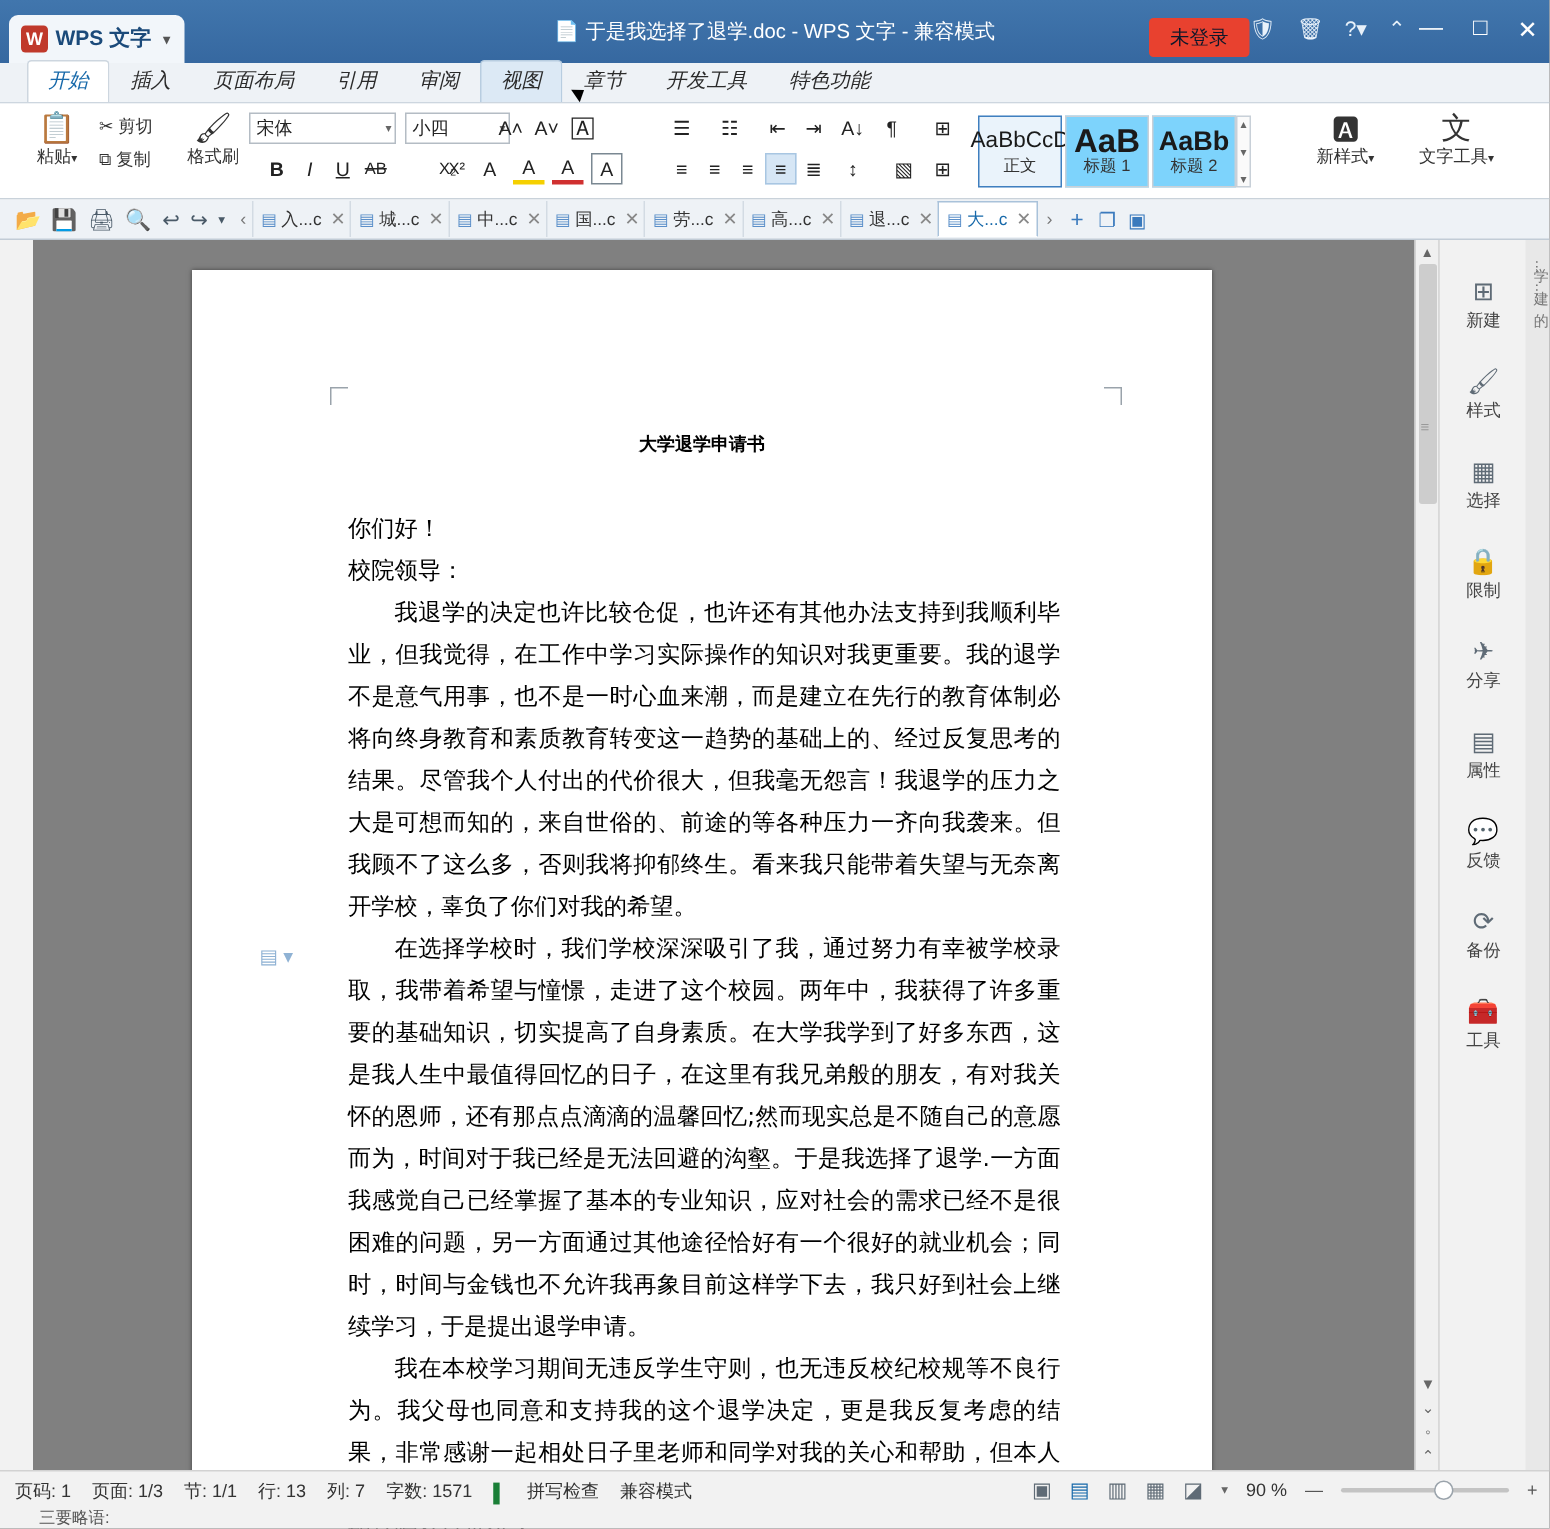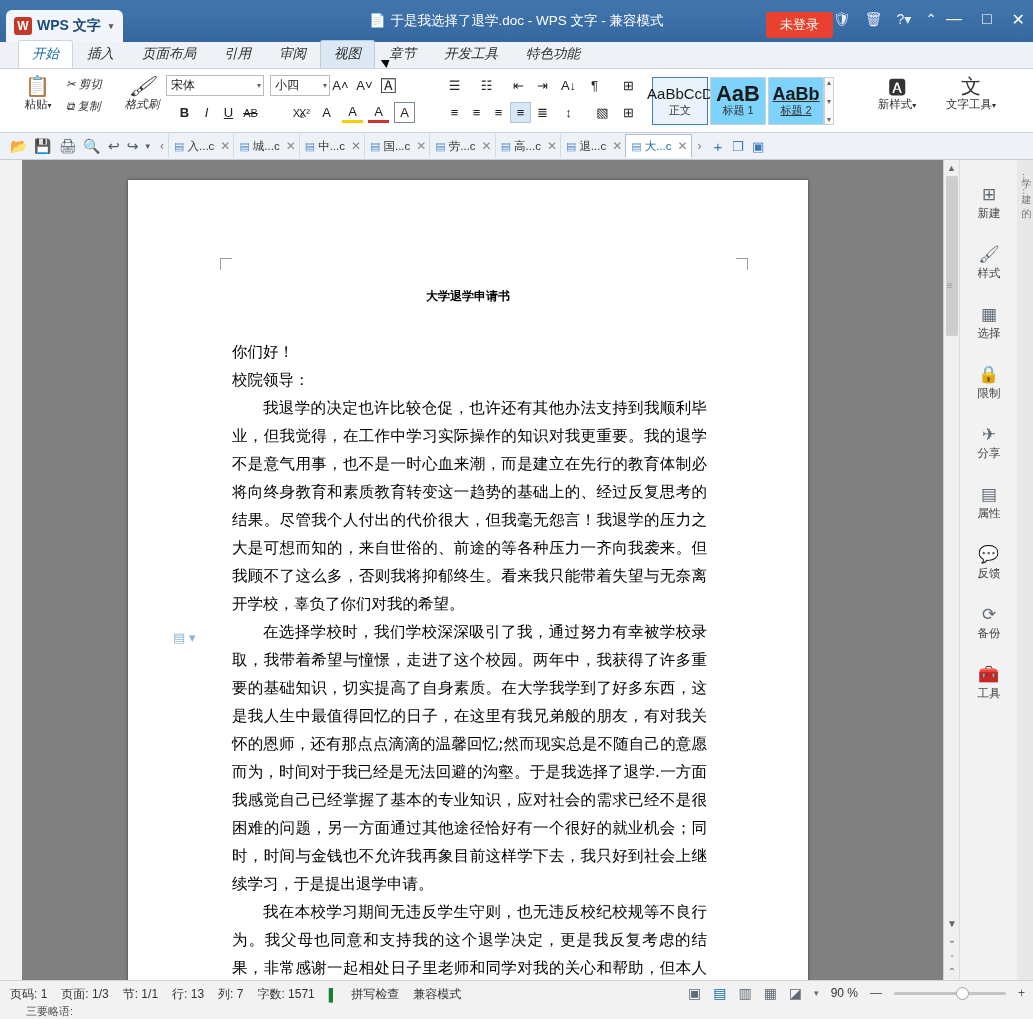--- a/index.html
+++ b/index.html
@@ -38,21 +38,21 @@
     margin-right: 5px;
   }
   .wps-tab .caret { margin-left: 8px; font-size: 9px; color: #555; }
   .doc-title {
     position: absolute; left: 0; right: 0; text-align: center;
     color: #ffffff; font-size: 13.5px; pointer-events: none;
   }
   .doc-title .dicon { color: #cfe3f5; margin-right: 4px; }
   .login-btn {
     position: absolute; right: 200px; top: 12px;
-    background: #e8412f; color: #ffffff; font-size: 13px;
+    background: #e8412f; color: #0f172a; font-size: 13px;
     padding: 4px 14px; border-radius: 3px;
   }
   .tb-icons {
     position: absolute; right: 96px; top: 11px;
     display: flex; gap: 14px; color: #e8f1fa; font-size: 14px;
   }
   .win-ctrls {
     position: absolute; right: 8px; top: 10px;
     display: flex; gap: 20px; color: #ffffff; font-size: 16px;
   }
@@ -274,41 +274,41 @@
   </div>
 
   <div class="ribbon">
 
     <div class="grp clip-grp">
       <div class="big-btn" style="left:0;top:6px;">
         <span class="ic">📋</span>
         <span>粘贴</span><span style="font-size:8px;">▾</span>
       </div>
     </div>
-    <div class="grp" style="left:66px;width:98px;font-style:italic;">
+    <div class="grp" style="left:66px;width:98px;">
       <div class="mini-row" style="left:0;top:8px;">
         <span>✂</span>
         <span>剪切</span>
       </div>
       <div class="mini-row" style="left:0;top:30px;">
         <span>⧉</span>
         <span>复制</span>
       </div>
       <div class="big-btn" style="left:52px;top:6px;">
         <span class="ic">🖌</span>
         <span>格式刷</span>
       </div>
     </div>
 
     <div class="grp font-grp">
       <div class="combo" style="position:absolute;left:0;top:6px;width:98px;">
         <span class="cv">宋体</span>
         <span class="ca">▾</span>
       </div>
-      <div class="combo" style="position:absolute;left:104px;top:6px;width:60px;">
+      <div class="combo" style="position:absolute;left:104px;top:6px;width:70px;">
         <span class="cv">小四</span>
         <span class="ca">▾</span>
       </div>
       <div style="position:absolute;left:164px;top:6px;" class="fmt-btn">A˄</div>
       <div style="position:absolute;left:188px;top:6px;" class="fmt-btn">A˅</div>
       <div style="position:absolute;left:212px;top:6px;" class="fmt-btn">🄰</div>
 
       <div style="position:absolute;left:8px;top:33px;font-weight:bold;" class="fmt-btn">B</div>
       <div style="position:absolute;left:30px;top:33px;font-style:italic;" class="fmt-btn">I</div>
       <div style="position:absolute;left:52px;top:33px;text-decoration:underline;" class="fmt-btn">U</div>
@@ -342,21 +342,21 @@
 
     <div class="grp style-grp">
       <div class="style-card sel" style="left:0;">
         <span class="big">AaBbCcD</span>
         <span>正文</span>
       </div>
       <div class="style-card" style="left:58px;">
         <span class="big h1">AaB</span>
         <span>标题 1</span>
       </div>
-      <div class="style-card" style="left:116px;text-decoration:underline;">
+      <div class="style-card" style="left:116px;">
         <span class="big h2">AaBb</span>
         <span>标题 2</span>
       </div>
       <div style="position:absolute;left:172px;top:8px;height:48px;width:10px;font-size:8px;color:#666;display:flex;flex-direction:column;justify-content:space-between;align-items:center;border:1px solid #c8d0d8;background:#fafafa;">
         <span>▴</span>
         <span>▾</span>
         <span>▾</span>
       </div>
     </div>
 

